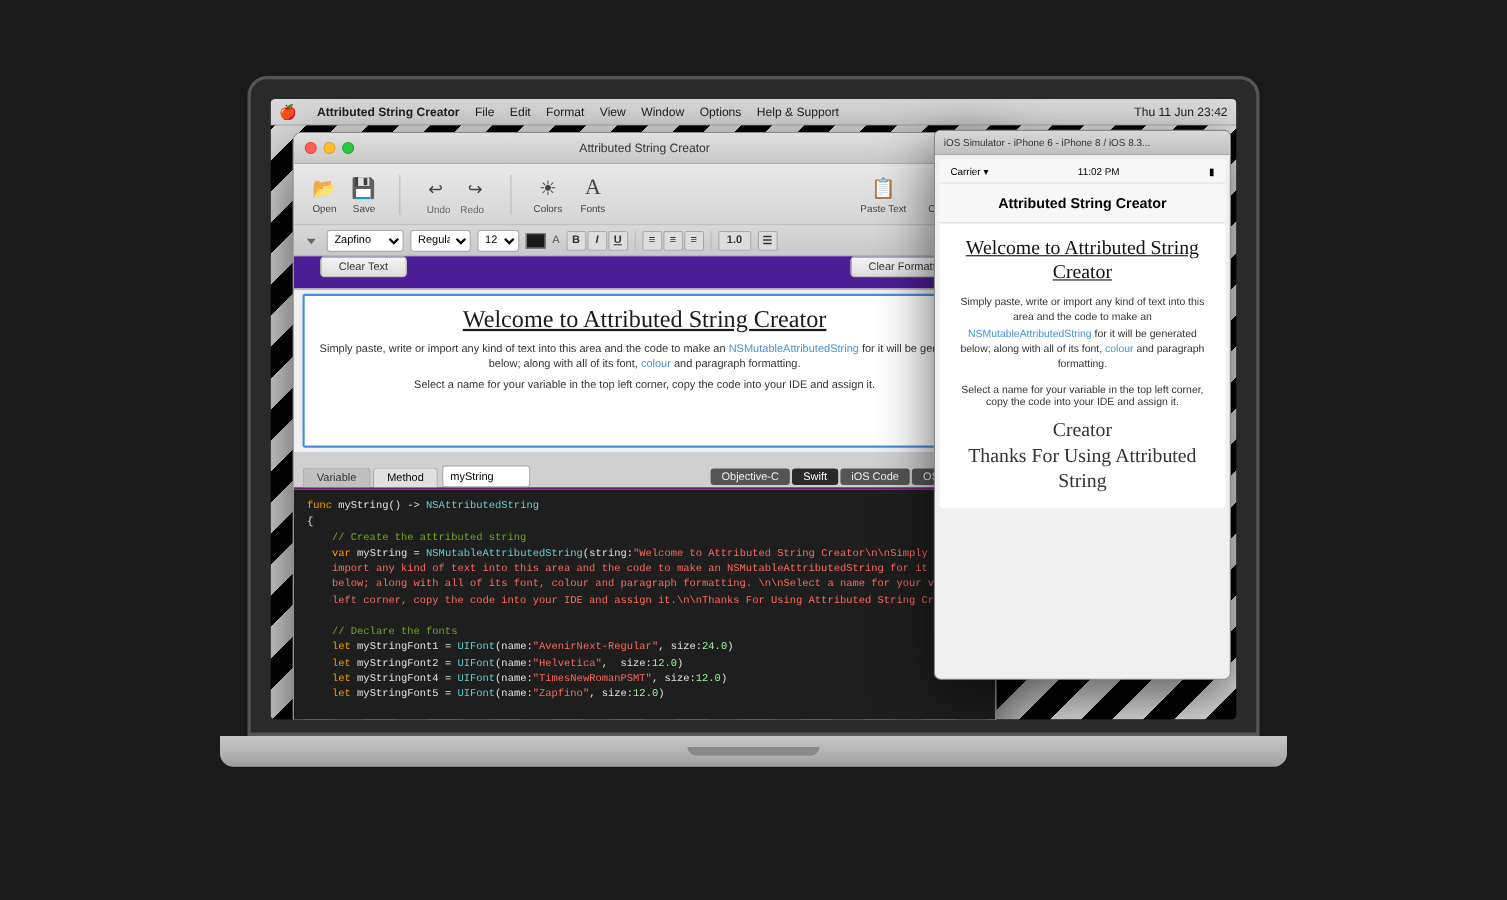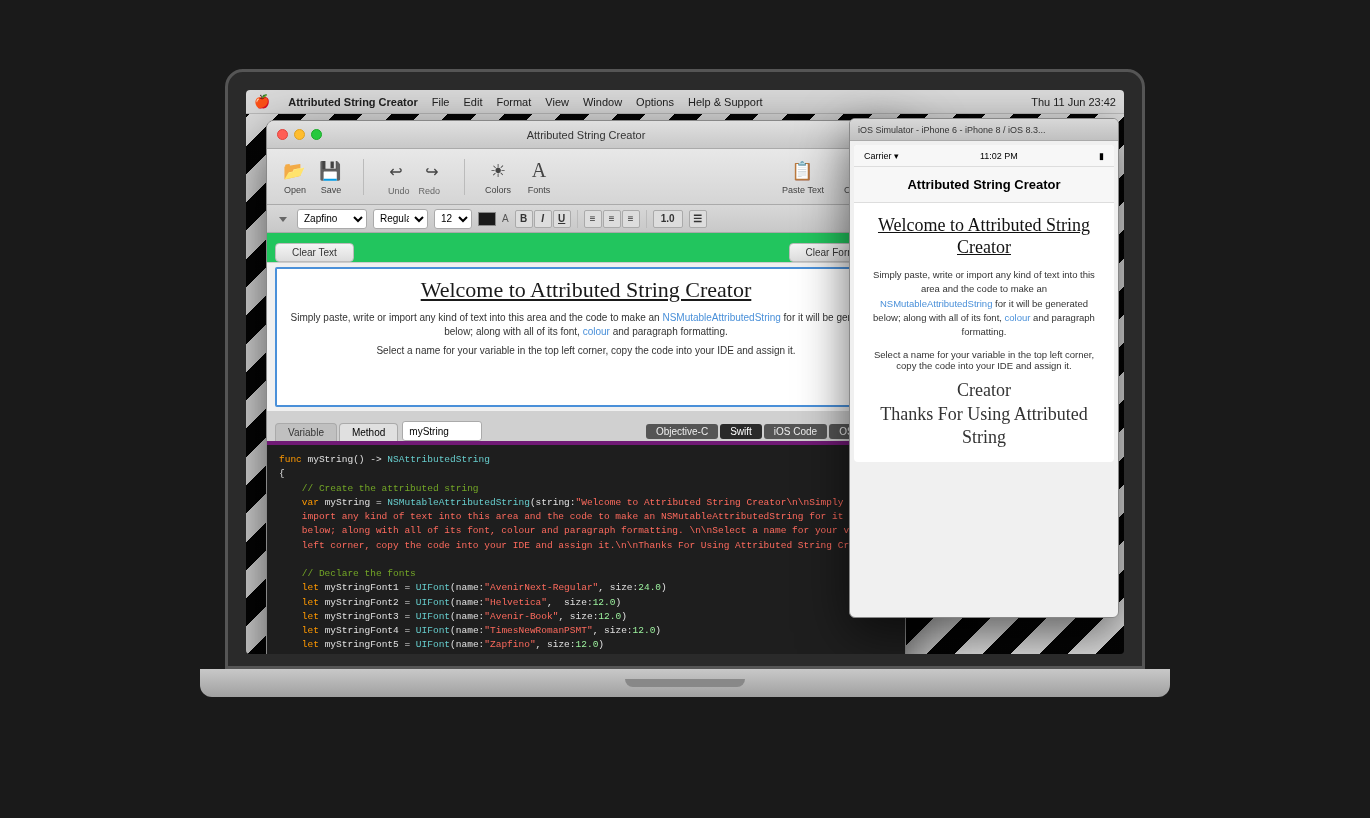--- a/index.html
+++ b/index.html
@@ -251,25 +251,25 @@
       cursor: pointer;
     }
     .format-align-btns {
       display: flex;
       gap: 1px;
     }
 
     
     .clearbar {
       height: 30px;
-      background: #22c55e;
+      background: #4c1d95;
       border-bottom: 1px solid #ccc;
       display: flex;
-      align-items: flex-end;
-      padding: 0 8px;
+      align-items: flex-start;
+      padding: 0 24px;
       gap: 4px;
     }
     .clear-btn {
       padding: 3px 16px;
       background: linear-gradient(to bottom, #f5f5f5, #ddd);
       border: 1px solid #bbb;
       border-radius: 4px;
       font-size: 10px;
       cursor: pointer;
       color: #333;
@@ -320,21 +320,21 @@
     }
 
     
     .tab-row {
       height: 34px;
       background: #d0d0d0;
       display: flex;
       align-items: flex-end;
       padding: 0 8px;
       gap: 0;
-      border-bottom: 4px solid #701a75;
+      border-bottom: 2px solid #701a75;
     }
     .tab-item {
       padding: 3px 12px;
       font-size: 10px;
       cursor: pointer;
       background: #c0c0c0;
       border: 1px solid #aaa;
       border-bottom: none;
       border-radius: 4px 4px 0 0;
       color: #333;
@@ -635,21 +635,20 @@
           <div class="code-line"><span class="c-white">{</span></div>
           <div class="code-line"><span class="c-comment">    // Create the attributed string</span></div>
           <div class="code-line">    <span class="c-orange">var</span> <span class="c-white">myString</span> <span class="c-white">=</span> <span class="c-type">NSMutableAttributedString</span><span class="c-white">(string:</span><span class="c-str">"Welcome to Attributed String Creator\n\nSimply paste, write or</span></div>
           <div class="code-line"><span class="c-str">    import any kind of text into this area and the code to make an NSMutableAttributedString for it will be generated</span></div>
           <div class="code-line"><span class="c-str">    below; along with all of its font, colour and paragraph formatting. \n\nSelect a name for your variable in the top</span></div>
           <div class="code-line"><span class="c-str">    left corner, copy the code into your IDE and assign it.\n\nThanks For Using Attributed String Creator"</span><span class="c-white">)</span></div>
           <div class="code-line">&nbsp;</div>
           <div class="code-line"><span class="c-comment">    // Declare the fonts</span></div>
           <div class="code-line">    <span class="c-orange">let</span> <span class="c-white">myStringFont1</span> <span class="c-white">=</span> <span class="c-type">UIFont</span><span class="c-white">(name:</span><span class="c-str">"AvenirNext-Regular"</span><span class="c-white">, size:</span><span class="c-num">24.0</span><span class="c-white">)</span></div>
           <div class="code-line">    <span class="c-orange">let</span> <span class="c-white">myStringFont2</span> <span class="c-white">=</span> <span class="c-type">UIFont</span><span class="c-white">(name:</span><span class="c-str">"Helvetica"</span><span class="c-white">,  size:</span><span class="c-num">12.0</span><span class="c-white">)</span></div>
-          <div class="code-line">    <span class="c-orange">let</span> <span class="c-white">myStringFont3</span> <span class="c-white">=</span> <span class="c-type">UIFont</span><span class="c-white">(name:</span><span class="c-str">"Avenir-Book"</span><span class="c-white">, size:</span><span class="c-num">12.0</span><span class="c-white">)</span></div>
           <div class="code-line">    <span class="c-orange">let</span> <span class="c-white">myStringFont4</span> <span class="c-white">=</span> <span class="c-type">UIFont</span><span class="c-white">(name:</span><span class="c-str">"TimesNewRomanPSMT"</span><span class="c-white">, size:</span><span class="c-num">12.0</span><span class="c-white">)</span></div>
           <div class="code-line">    <span class="c-orange">let</span> <span class="c-white">myStringFont5</span> <span class="c-white">=</span> <span class="c-type">UIFont</span><span class="c-white">(name:</span><span class="c-str">"Zapfino"</span><span class="c-white">, size:</span><span class="c-num">12.0</span><span class="c-white">)</span></div>
           <div class="code-line">&nbsp;</div>
 
         </div>
       </div>
 
       <div class="ios-window">
         <div class="ios-titlebar">
           <span>iOS Simulator - iPhone 6 - iPhone 8 / iOS 8.3...</span>

